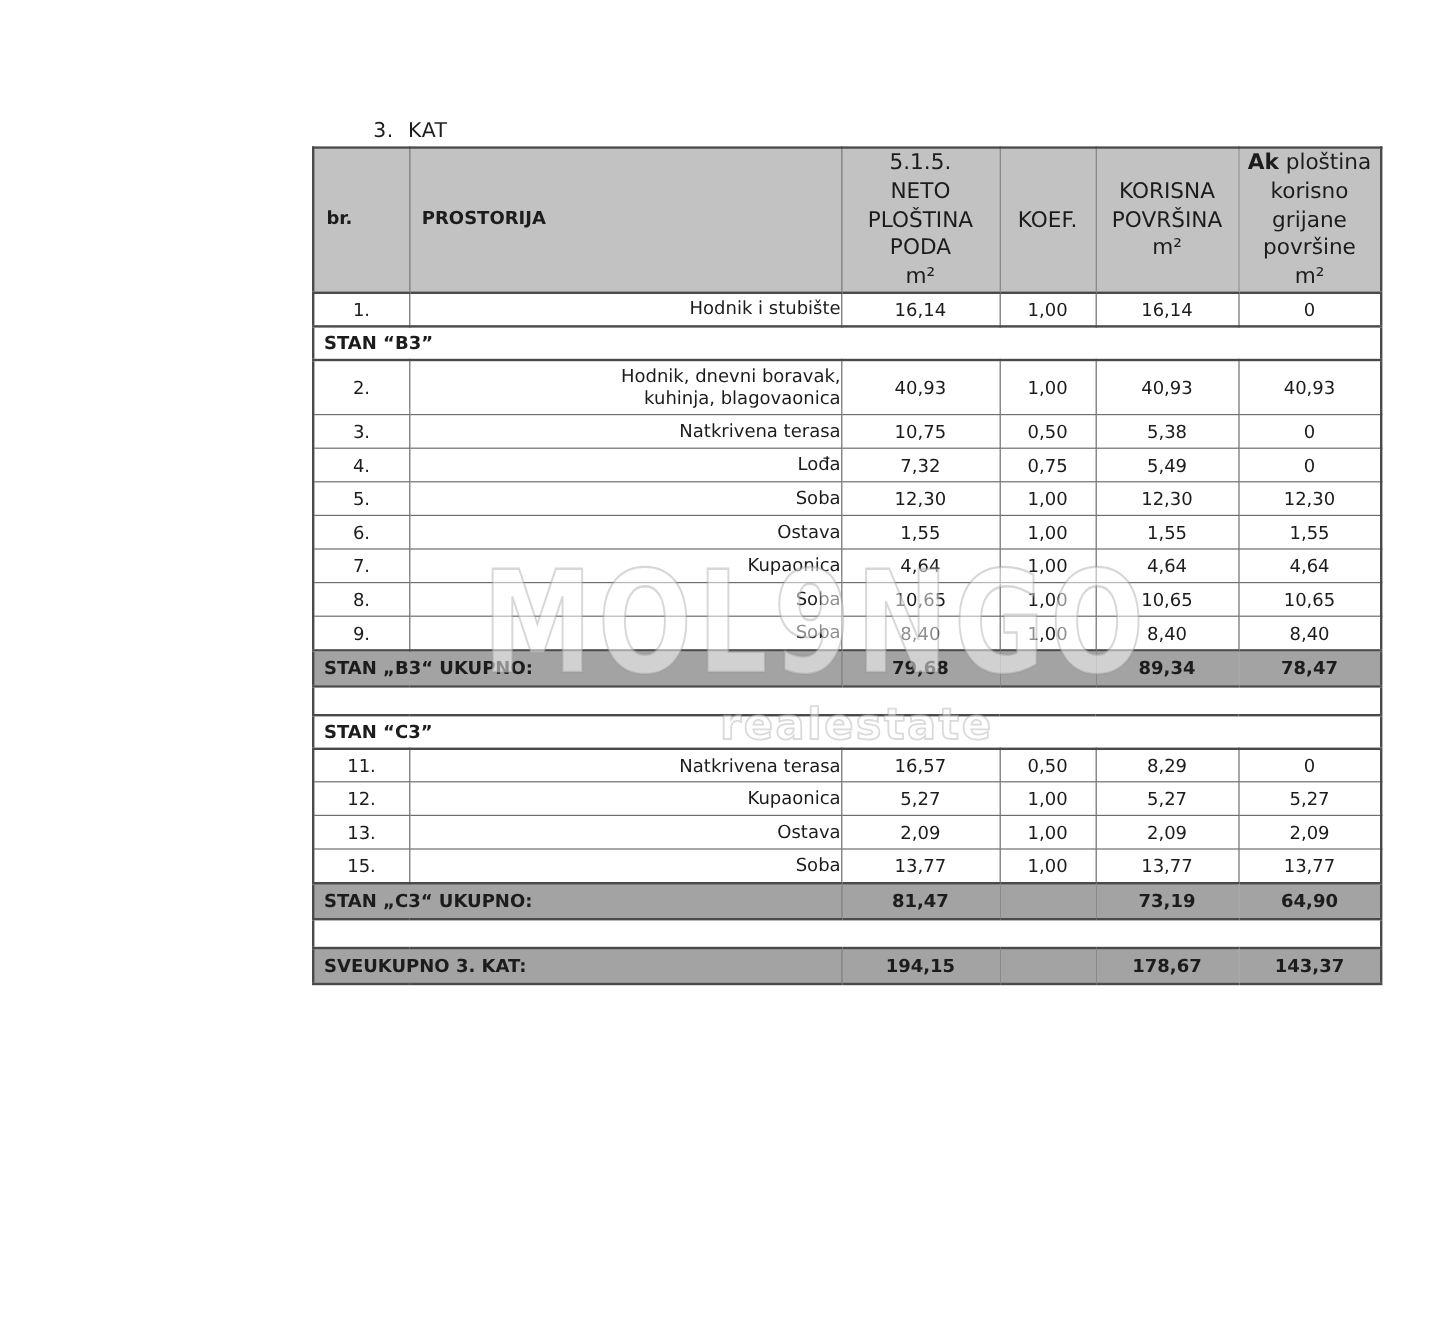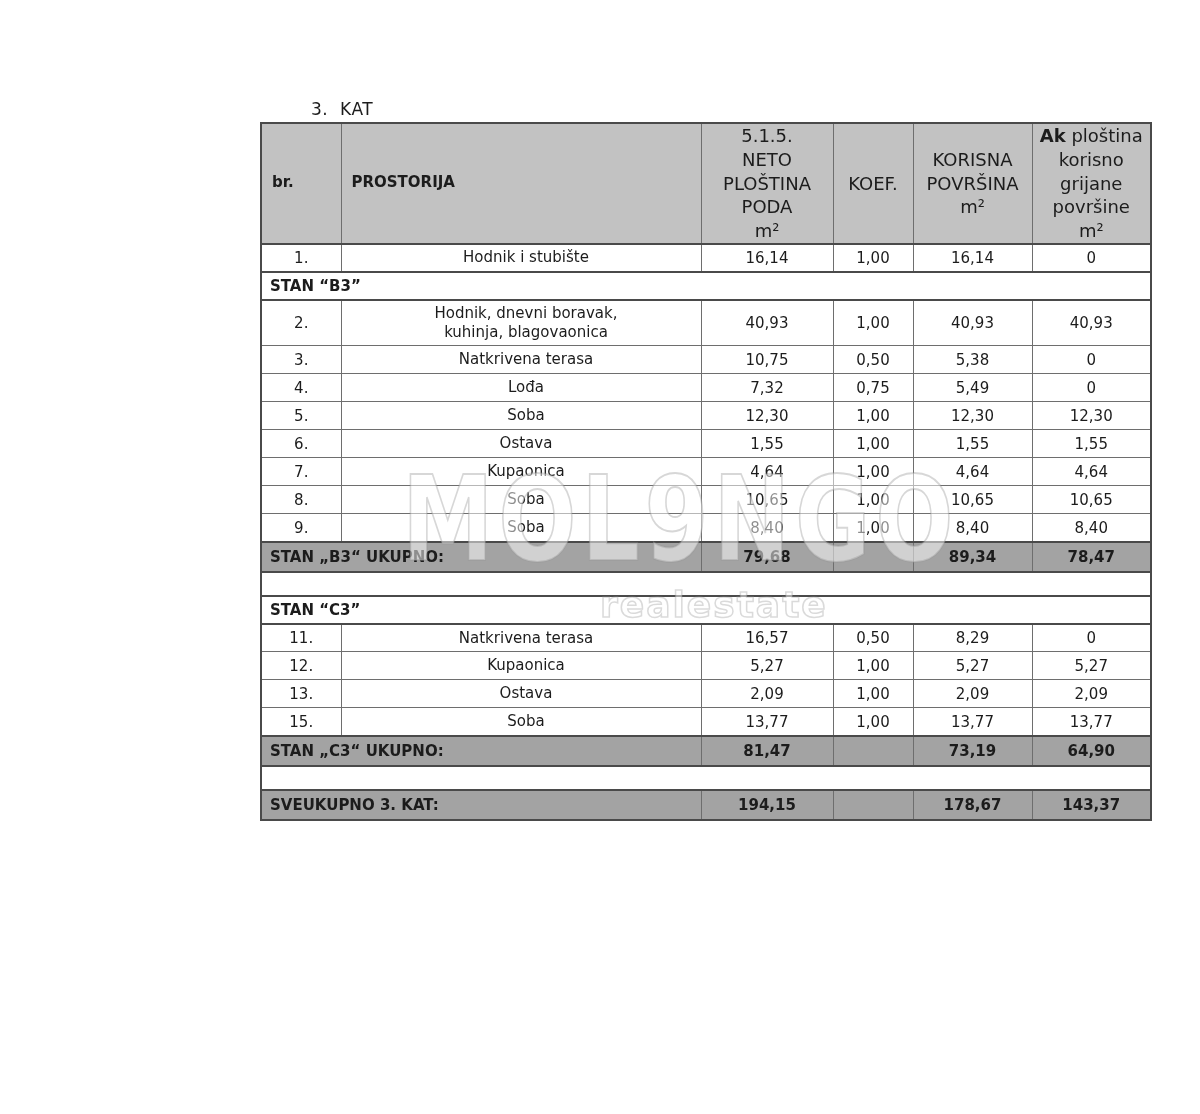--- a/index.html
+++ b/index.html
@@ -52,21 +52,21 @@
     font-weight: bold;
     font-size: 15px;
     white-space: normal;
   }
   .floor-table th .b { font-weight: bold; }
   
   .data-row { height: 28px; font-size: 15px; }
   .data-row.tall { height: 46px; }
   .cell-br, .num { text-align: center; }
   .cell-name {
-    text-align: center;
+    text-align: right;
     padding-left: 10px;
     white-space: pre-line;
     line-height: 1.25;
   }
   .section-row { height: 28px; }
   .section-row td {
     font-weight: bold;
     font-size: 15px;
     padding-left: 8px;
     background: #ffffff;

